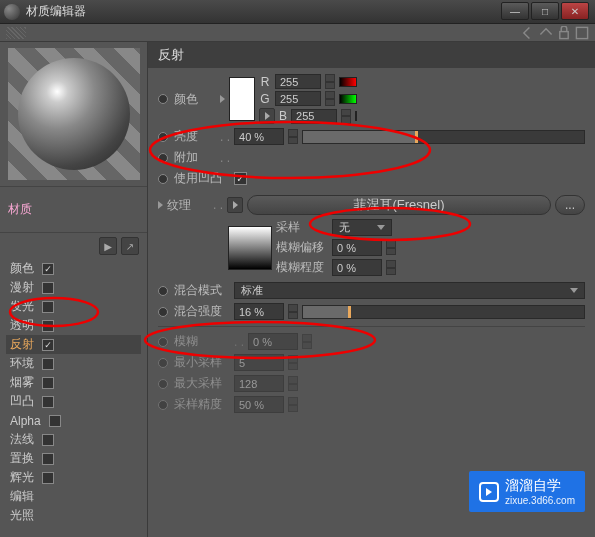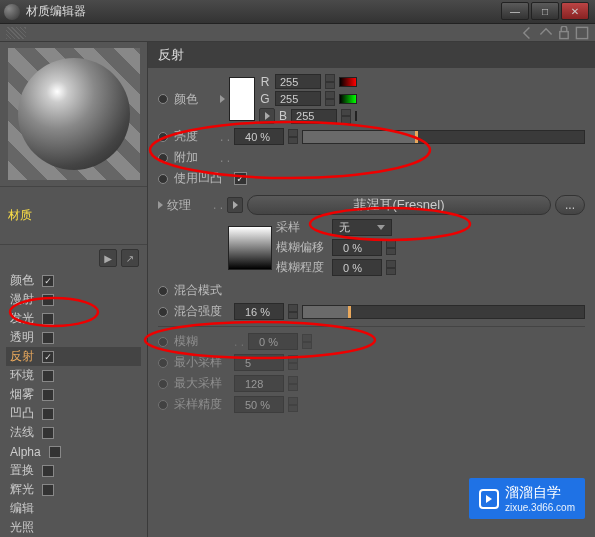--- a/index.html
+++ b/index.html
@@ -13,21 +13,21 @@
 
 .toolbar { height: 18px; background: #555; border-bottom: 1px solid #3a3a3a; display: flex; justify-content: space-between; padding: 0 6px; }
 .grip { width: 20px; height: 12px; background: repeating-linear-gradient(45deg,#666 0 1px,transparent 1px 3px); margin-top: 3px; }
 .tbicons { display: flex; gap: 4px; }
 .tbicon { width: 14px; height: 14px; margin-top: 2px; opacity: .6; }
 
 .main { display: flex; height: calc(537px - 42px); }
 .left { width: 148px; background: #555; border-right: 1px solid #3a3a3a; }
 .preview { width: 132px; height: 132px; margin: 6px auto; background: repeating-linear-gradient(45deg,#888 0 14px,#666 14px 28px); position: relative; }
 .sphere { position: absolute; left: 10px; top: 10px; width: 112px; height: 112px; border-radius: 50%; background: radial-gradient(circle at 35% 30%, #fff 0%, #ccc 10%, #888 35%, #444 70%, #222 100%); }
-.matname { color: #fde047; font-size: 12px; padding: 20px 8px; border-top: 1px solid #444; border-bottom: 1px solid #444; }
+.matname { color: #f9a8d4; font-size: 12px; padding: 14px 8px; border-top: 1px solid #444; border-bottom: 1px solid #444; }
 .navrow { display: flex; justify-content: flex-end; padding: 4px 8px; gap: 4px; }
 .navbtn { width: 18px; height: 18px; background: #444; border: 1px solid #333; border-radius: 2px; color: #aaa; font-size: 10px; display: flex; align-items: center; justify-content: center; }
 
 .channels { padding: 0 6px; }
 .chrow { display: flex; align-items: center; height: 19px; color: #ccc; font-size: 12px; gap: 8px; padding-left: 4px; }
 .chrow.selected { background: #444; color: #e9a85c; }
 .chrow .cb { width: 12px; height: 12px; border: 1px solid #888; background: #333; display: flex; align-items: center; justify-content: center; font-size: 9px; color: #ddd; }
 .chrow .cb.on::after { content: "✓"; }
 
 .right { flex: 1; background: #555; overflow: hidden; position: relative; }
@@ -48,21 +48,21 @@
 .rgbrow { display: flex; align-items: center; gap: 4px; }
 .rgblbl { width: 12px; text-align: center; color: #ccc; }
 .numfield { width: 46px; height: 15px; background: #3a3a3a; border: 1px solid #2a2a2a; color: #ccc; font-size: 11px; padding: 0 4px; display: flex; align-items: center; }
 .spinner { width: 10px; height: 15px; display: flex; flex-direction: column; }
 .spinner div { flex: 1; background: #444; border: 1px solid #333; }
 .barR, .barG, .barB { flex: 1; height: 10px; border: 1px solid #222; }
 .barR { background: linear-gradient(to right,#000,#f00); }
 .barG { background: linear-gradient(to right,#000,#0f0); }
 .barB { background: linear-gradient(to right,#000,#00f); }
 
-.pctfield { width: 50px; height: 17px; background: #3a3a3a; border: 1px solid #2a2a2a; color: #ccc; font-size: 11px; padding: 0 10px; display: flex; align-items: center; }
+.pctfield { width: 50px; height: 17px; background: #3a3a3a; border: 1px solid #2a2a2a; color: #ccc; font-size: 11px; padding: 0 4px; display: flex; align-items: center; }
 .slider { height: 14px; background: #3a3a3a; border: 1px solid #2a2a2a; position: relative; }
 .slider .fill { position: absolute; left: 0; top: 0; bottom: 0; background: #6a6a6a; }
 .slider .thumb { position: absolute; top: 0; bottom: 0; width: 3px; background: #e9a85c; }
 
 .check { width: 13px; height: 13px; border: 1px solid #888; background: #333; display: flex; align-items: center; justify-content: center; color: #ddd; font-size: 10px; }
 .check.on::after { content: "✓"; }
 
 .texbtn { flex: 1; height: 20px; background: linear-gradient(#5a5a5a,#444); border: 1px solid #333; border-radius: 10px; color: #ccc; font-size: 13px; display: flex; align-items: center; justify-content: center; }
 .dotbtn { width: 30px; height: 20px; background: linear-gradient(#5a5a5a,#444); border: 1px solid #333; border-radius: 10px; color: #ccc; display: flex; align-items: center; justify-content: center; }
 
@@ -70,21 +70,21 @@
 .subcol { display: flex; flex-direction: column; gap: 3px; }
 .subrow { display: flex; align-items: center; gap: 4px; }
 .sublabel { width: 52px; color: #bbb; }
 
 .dropdown { flex: 1; height: 17px; background: #3a3a3a; border: 1px solid #2a2a2a; color: #ccc; font-size: 11px; padding: 0 6px; display: flex; align-items: center; justify-content: space-between; }
 .dropdown .dtri { width: 0; height: 0; border-left: 4px solid transparent; border-right: 4px solid transparent; border-top: 5px solid #999; }
 
 .sep { height: 1px; background: #444; margin: 6px 0; }
 .disabled { opacity: .55; }
 
-.watermark { position: absolute; right: 10px; bottom: 18px; background: #1f72e5; color: #fff; padding: 6px 10px; font-size: 14px; display: flex; align-items: center; gap: 6px; border-radius: 2px; }
+.watermark { position: absolute; right: 10px; bottom: 25px; background: #1f72e5; color: #fff; padding: 6px 10px; font-size: 14px; display: flex; align-items: center; gap: 6px; border-radius: 2px; }
 .watermark .wm-icon { width: 20px; height: 20px; border: 2px solid #fff; border-radius: 4px; display: flex; align-items: center; justify-content: center; }
 .watermark .wm-play { width: 0; height: 0; border-top: 4px solid transparent; border-bottom: 4px solid transparent; border-left: 6px solid #fff; }
 .watermark .wm-sub { font-size: 10px; display: block; opacity: .9; }
 </style>
 </head>
 <body>
 
 <div class="titlebar">
   <div class="icon"></div>
   <span>材质编辑器</span>
@@ -151,25 +151,25 @@
         </div>
         <div class="chrow">
           <span>烟雾</span>
           <span class="cb"></span>
         </div>
         <div class="chrow">
           <span>凹凸</span>
           <span class="cb"></span>
         </div>
         <div class="chrow">
+          <span>Alpha</span>
+          <span class="cb"></span>
+        </div>
+        <div class="chrow">
           <span>法线</span>
-          <span class="cb"></span>
-        </div>
-        <div class="chrow">
-          <span>Alpha</span>
           <span class="cb"></span>
         </div>
         <div class="chrow">
           <span>置换</span>
           <span class="cb"></span>
         </div>
         <div class="chrow">
           <span>辉光</span>
           <span class="cb"></span>
         </div>
@@ -288,20 +288,24 @@
                 <div></div>
                 <div></div>
               </div>
           </div>
         </div>
       </div>
 
       <div class="row" style="margin-top:6px">
         <span class="radio"></span>
         <span class="label2">混合模式</span>
+        <div class="dropdown">
+          <span>标准</span>
+            <div class="dtri"></div>
+        </div>
       </div>
 
       <div class="row">
         <span class="radio"></span>
         <span class="label2">混合强度</span>
         <div class="pctfield">16 %</div>
         <div class="spinner">
             <div></div>
             <div></div>
           </div>

